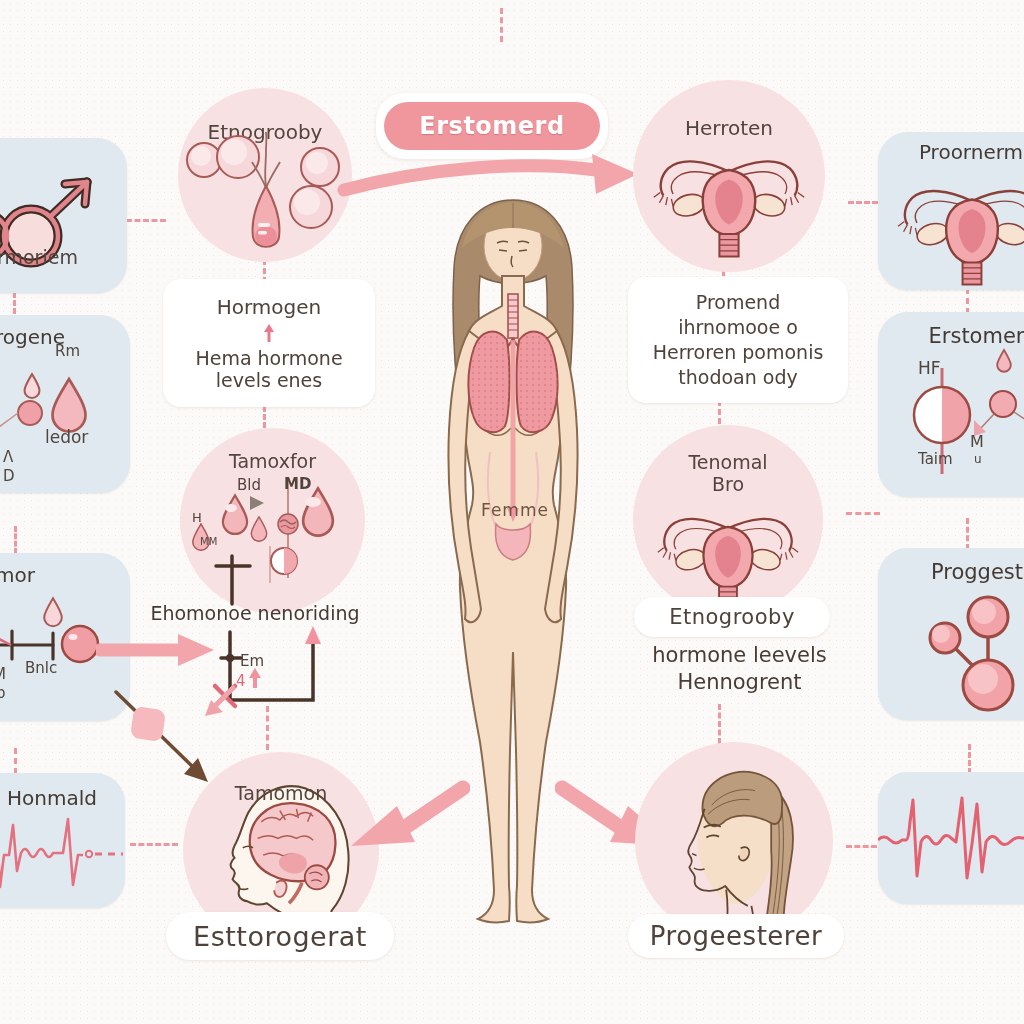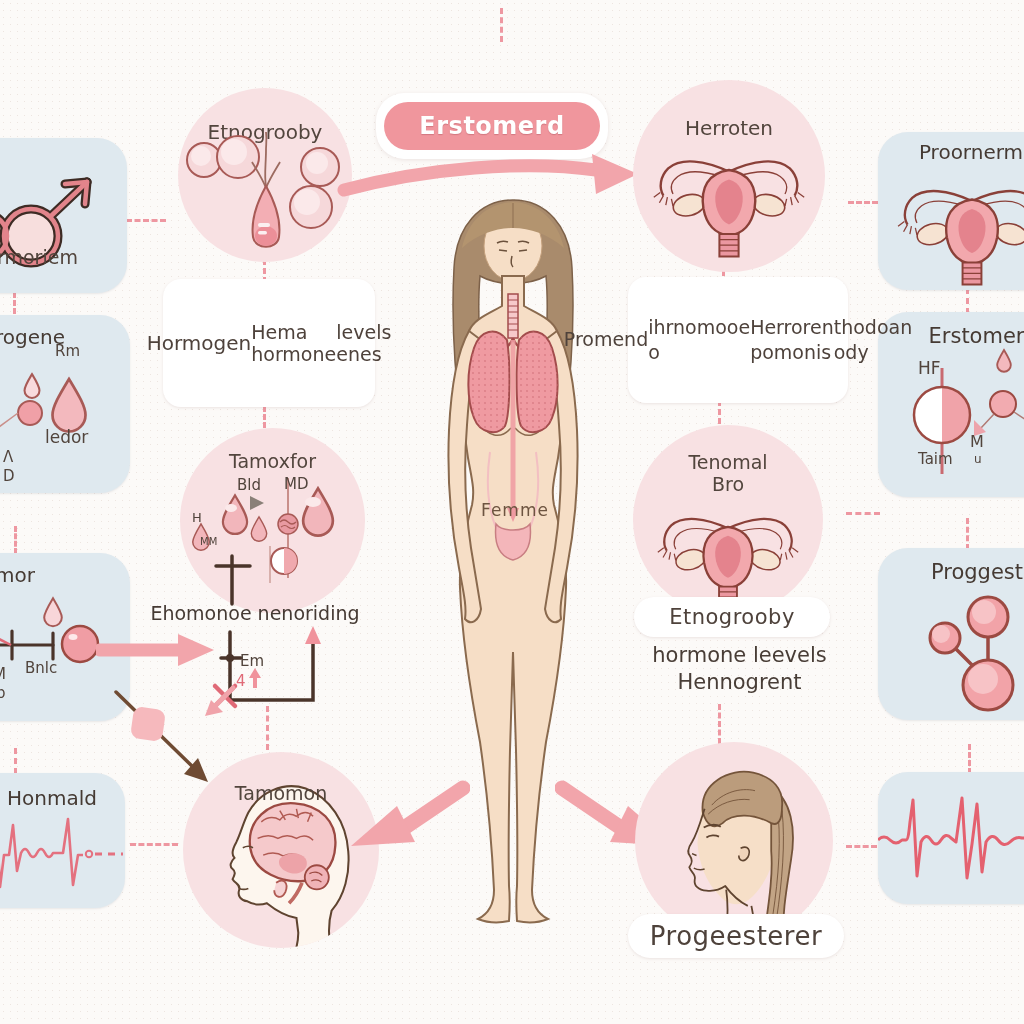--- a/index.html
+++ b/index.html
@@ -15,22 +15,22 @@
   .panel{
     position:absolute;background:#dfe9ef;border-radius:30px;
     box-shadow:0 1px 2px rgba(120,130,140,.15);
   }
   .circle{
     position:absolute;border-radius:50%;background:#f8e1e3;
   }
   .whitebox{
     position:absolute;background:#ffffff;border-radius:18px;
     box-shadow:0 1px 3px rgba(160,130,130,.18);
-    display:flex;flex-direction:row;align-items:center;justify-content:center;
-    text-align:left;
+    display:flex;flex-direction:column;align-items:center;justify-content:center;
+    text-align:center;
   }
   .pill{
     position:absolute;background:#ffffff;border-radius:26px;
     box-shadow:0 1px 3px rgba(160,130,130,.18);
     display:flex;align-items:center;justify-content:center;
     font-size:26px;color:#4e423b;letter-spacing:.5px;
   }
   .ctitle{position:absolute;width:100%;text-align:center;font-size:20px;color:#52453d;}
   .ptitle{position:absolute;font-size:20px;color:#453a33;}
   .tag{position:absolute;font-size:15px;color:#51443c;}
@@ -275,21 +275,21 @@
       <path d="M100,94 q4,-4 8,0 q4,4 8,0 M101,99 q4,-3 7,0 q4,3 7,0" fill="none" stroke="#a85a56" stroke-width="1.2"></path>
       <circle cx="104" cy="133" r="13" fill="#ffffff" stroke="#a85a56" stroke-width="2"></circle>
       <path d="M104,120 A13,13 0 0 1 104,146 Z" fill="#f0a9ae"></path>
       <g stroke="#4a342a" stroke-width="3.5" stroke-linecap="round">
         <path d="M52,128 L52,176"></path>
           <path d="M36,138 L70,138"></path>
       </g>
     </svg>
     <span class="ctitle" style="top:22px;font-size:19px;">Tamoxfor</span>
     <span class="tag" style="left:57px;top:48px;">Bld</span>
-    <span class="tag" style="left:104px;top:47px;">MD</span>
+    <span class="tag" style="left:104px;top:47px;font-weight:bold;">MD</span>
     <span class="tag" style="left:12px;top:82px;font-size:13px;">H</span>
     <span class="tag" style="left:20px;top:108px;font-size:10px;">MM</span>
   </div>
 
   <span class="abs" style="left:140px;top:602px;width:230px;text-align:center;font-size:19px;color:#453a33;">Ehomonoe nenoriding</span>
   <svg class="abs" style="left:195px;top:622px;" width="135" height="105" viewBox="0 0 135 105">
     <g fill="none" stroke="#4a342a" stroke-width="3.5" stroke-linecap="round">
       <path d="M35,10 L35,78 L118,78 L118,18"></path>
       <path d="M26,36 L46,36"></path>
     </g>
@@ -320,20 +320,23 @@
       <path d="M96,96 C104,88 118,88 124,96 C128,104 122,112 112,112 C102,112 92,104 96,96 Z" fill="#eda3a8"></path>
       <circle cx="136" cy="116" r="13" fill="#f0b3b7" stroke="#9c4a42" stroke-width="2"></circle>
       <path d="M128,112 q8,-4 14,2 M130,120 q6,-3 11,1" fill="none" stroke="#9c4a42" stroke-width="1.3"></path>
       <path d="M120,122 C116,132 112,138 106,144" fill="none" stroke="#c06a62" stroke-width="4"></path>
       <path d="M92,122 C100,116 106,122 102,132 C98,140 90,138 90,130" fill="#f6d3d4" stroke="#b05a52" stroke-width="2"></path>
       <path d="M56,84 C60,82 64,82 67,84 M52,128 q5,2 10,0" fill="none" stroke="#5f4430" stroke-width="1.8"></path>
     </svg>
     <span class="ctitle" style="top:30px;font-size:19px;">Tamomon</span>
   </div>
 
+  <div class="pill" style="left:166px;top:912px;width:228px;height:48px;font-size:27px;">
+    <span>Esttorogerat</span>
+  </div>
 
   <div class="banner-outer">
     <div class="banner-inner">Erstomerd</div>
   </div>
 
   <svg class="abs" style="left:336px;top:146px;" width="310" height="62" viewBox="0 0 310 62">
     <path d="M8,44 C90,22 190,14 260,24" fill="none" stroke="#f2a5ab" stroke-width="13" stroke-linecap="round"></path>
     <polygon points="302,28 256,8 260,48" fill="#f2a5ab"></polygon>
   </svg>
 

